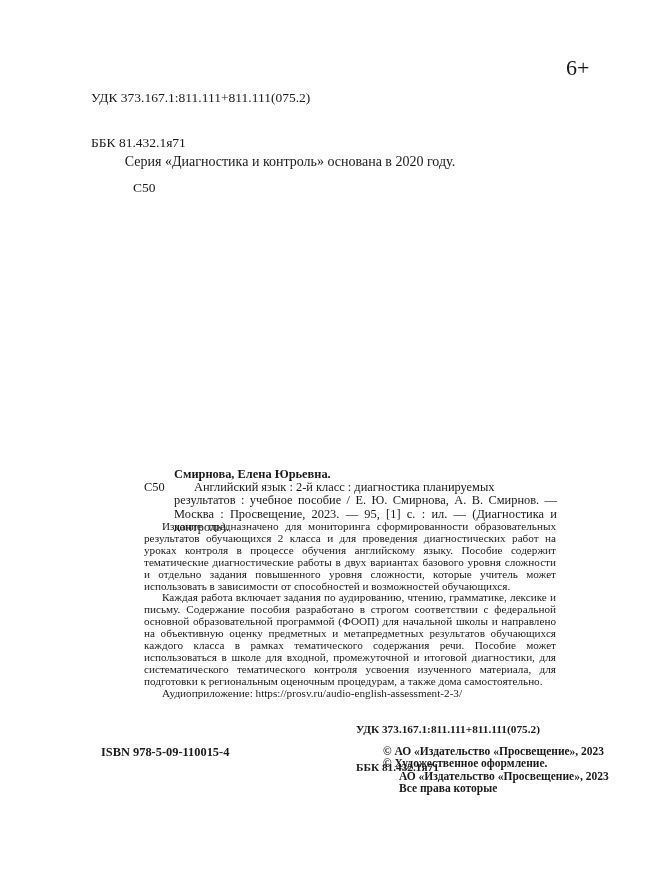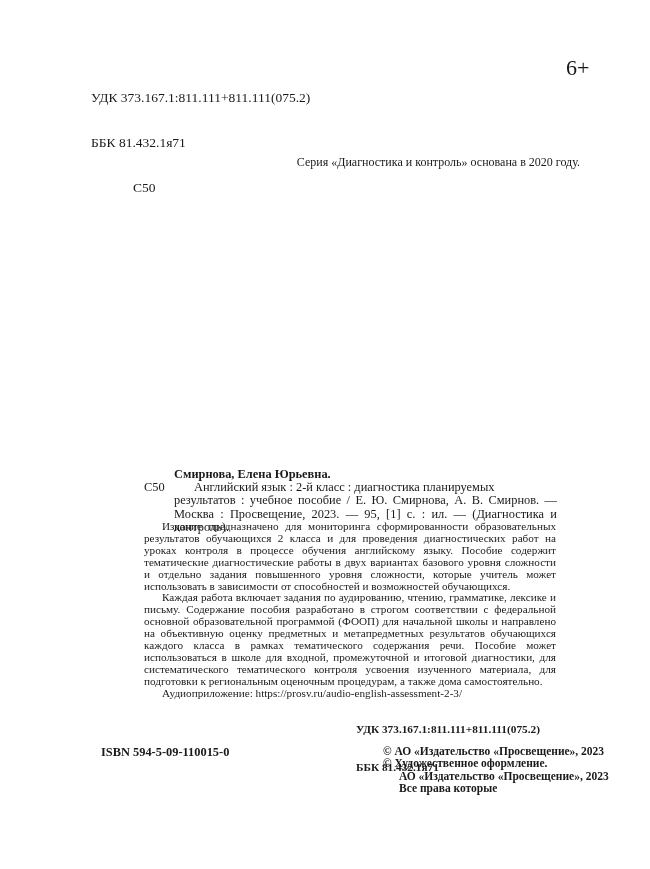--- a/index.html
+++ b/index.html
@@ -29,23 +29,23 @@
 
     .age {
       left: 566px; top: 56px;
       font-family: "Liberation Serif", serif;
       font-size: 22px;
       line-height: 24px;
     }
 
     .series {
       left: 0; width: 580px; top: 154px;
-      text-align: right;
+      text-align: center;
       font-family: "Liberation Serif", serif;
-      font-size: 12px;
+      font-size: 14px;
       line-height: 16px;
     }
 
     
     .card {
       left: 144px; top: 468px; width: 413px;
       font-family: "Liberation Serif", serif;
       font-size: 12.4px;
       line-height: 13.2px;
     }
@@ -134,20 +134,20 @@
     <p>Каждая работа включает задания по аудированию, чтению, грамматике, лексике и письму. Содержание пособия разработано в строгом соответствии с федеральной основной образовательной программой (ФООП) для начальной школы и направлено на объективную оценку предметных и метапредметных результатов обучающихся каждого класса в рамках тематического содержания речи. Пособие может использоваться в школе для входной, промежуточной и итоговой диагностики, для систематического тематического контроля усвоения изученного материала, для подготовки к региональным оценочным процедурам, а также дома самостоятельно.</p>
     <p>Аудиоприложение: https://prosv.ru/audio-english-assessment-2-3/</p>
   </div>
 </div>
 
 <div class="abs udk-bottom">
   <div>УДК 373.167.1:811.111+811.111(075.2)</div>
   <div>ББК 81.432.1я71</div>
 </div>
 
-<div class="abs isbn-bottom">ISBN 594-5-09-110015-0</div>
+<div class="abs isbn-bottom">ISBN 978-5-09-110015-4</div>
 
 <div class="abs copyright">
   <div class="line">© АО «Издательство «Просвещение», 2023</div>
   <div class="line">© Художественное оформление.</div>
   <div class="line indent">АО «Издательство «Просвещение», 2023</div>
   <div class="line indent">Все права которые</div>
 </div>
 
 </body></html>

